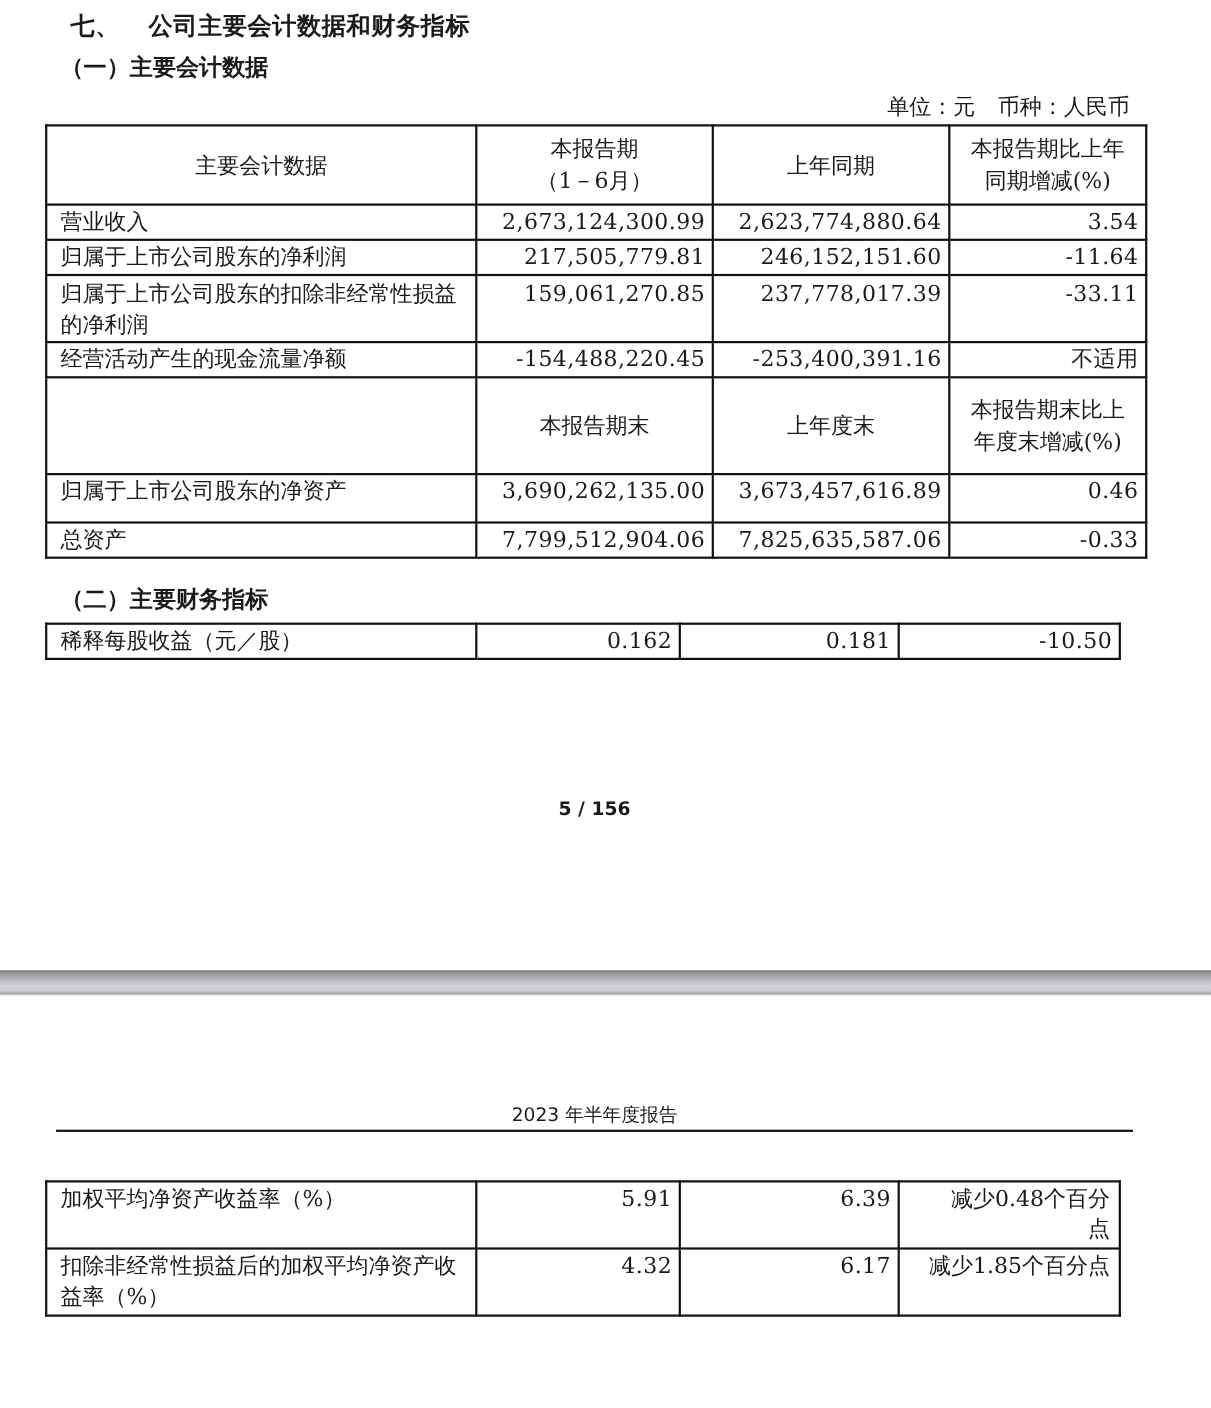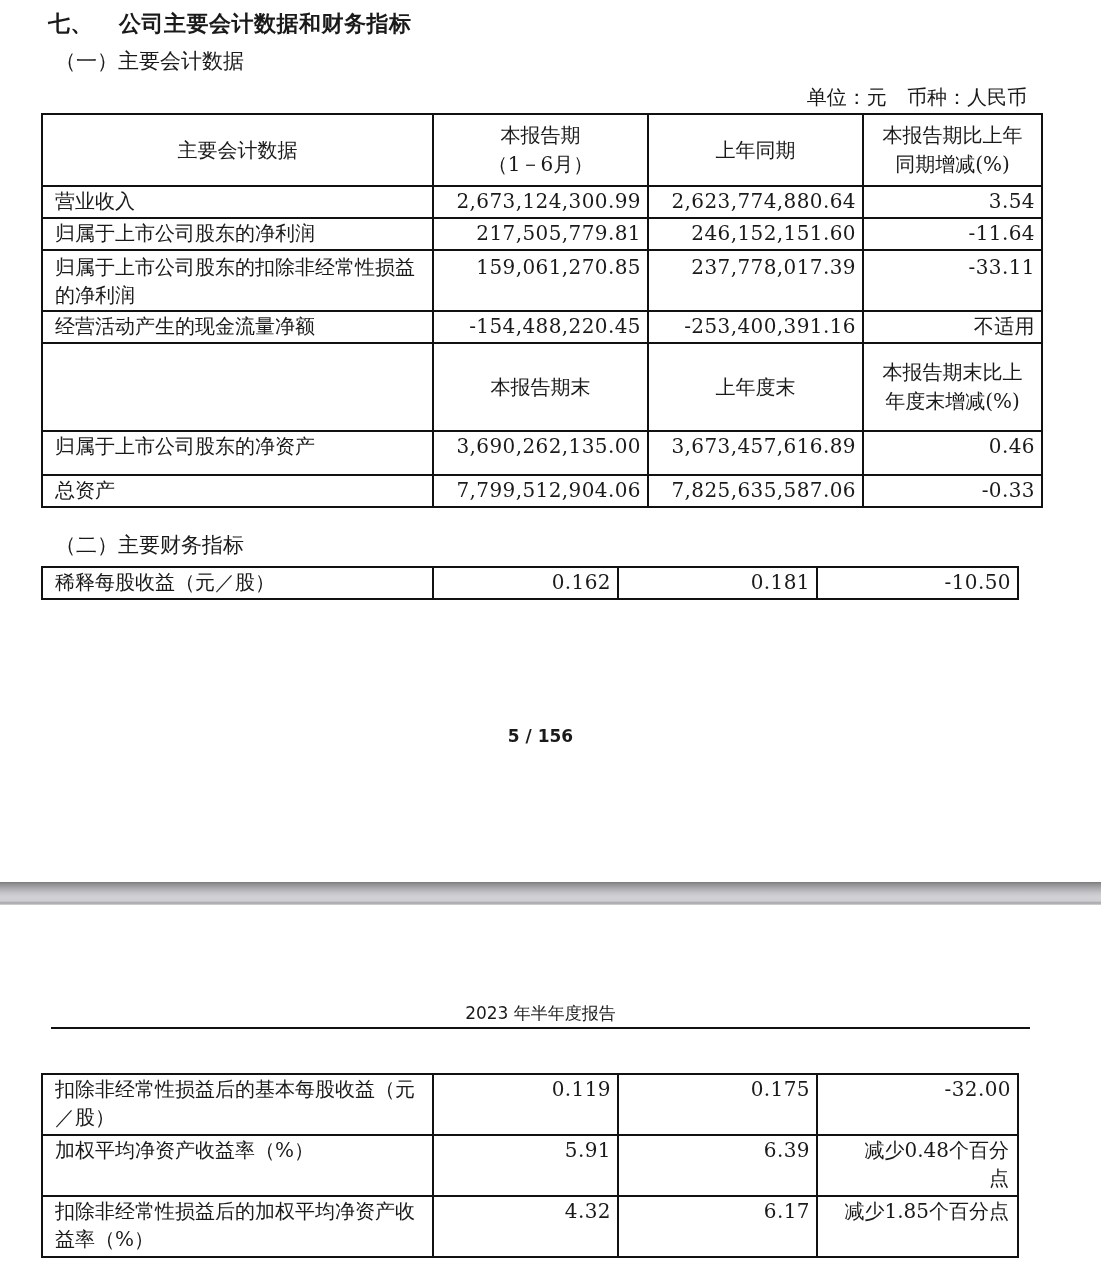--- a/index.html
+++ b/index.html
@@ -3,26 +3,26 @@
 <meta charset="utf-8">
 <style>
   html, body { margin: 0; padding: 0; background: #ffffff; }
   body {
     width: 1101px; height: 1280px; position: relative; overflow: hidden;
     font-family: "DejaVu Serif", "Liberation Serif", serif;
     color: #1a1a1a;
   }
   .abs { position: absolute; }
   .h1 {
-    left: 48px; top: 9px; font-size: 22px; font-weight: bold;
+    left: 64px; top: 9px; font-size: 22px; font-weight: bold;
     font-family: "DejaVu Sans", "Liberation Sans", sans-serif; letter-spacing: 0.5px;
   }
   .h1 .num { margin-right: 26px; }
   .h2 {
-    left: 55px; top: 47px; font-size: 21px; font-weight: normal;
+    left: 55px; top: 47px; font-size: 21px; font-weight: bold;
     font-family: "DejaVu Sans", "Liberation Sans", sans-serif;
   }
   .h2b { left: 55px; top: 531px; }
   .unit {
     right: 74px; top: 84px; font-size: 20px; word-spacing: 14px;
   }
   table.t {
     position: absolute; border-collapse: collapse; table-layout: fixed;
     font-size: 20px; line-height: 28px;
   }
@@ -149,26 +149,20 @@
 <div class="abs runline"></div>
 
 <table class="t" id="t3">
   <colgroup>
       <col style="width:391px">
       <col style="width:185px">
       <col style="width:199px">
       <col style="width:201px">
     </colgroup>
   <tbody>
-      <tr style="height:61px">
-    <td class="lbl">扣除非经常性损益后的基本每股收益（元／股）</td>
-    <td class="num">0.119</td>
-    <td class="num">0.175</td>
-    <td class="num">-32.00</td>
-  </tr>
   <tr style="height:61px">
     <td class="lbl">加权平均净资产收益率（%）</td>
     <td class="num">5.91</td>
     <td class="num">6.39</td>
     <td class="txt" style="padding-left:28px">减少0.48个百分点</td>
   </tr>
   <tr style="height:61px">
     <td class="lbl">扣除非经常性损益后的加权平均净资产收益率（%）</td>
     <td class="num">4.32</td>
     <td class="num">6.17</td>

